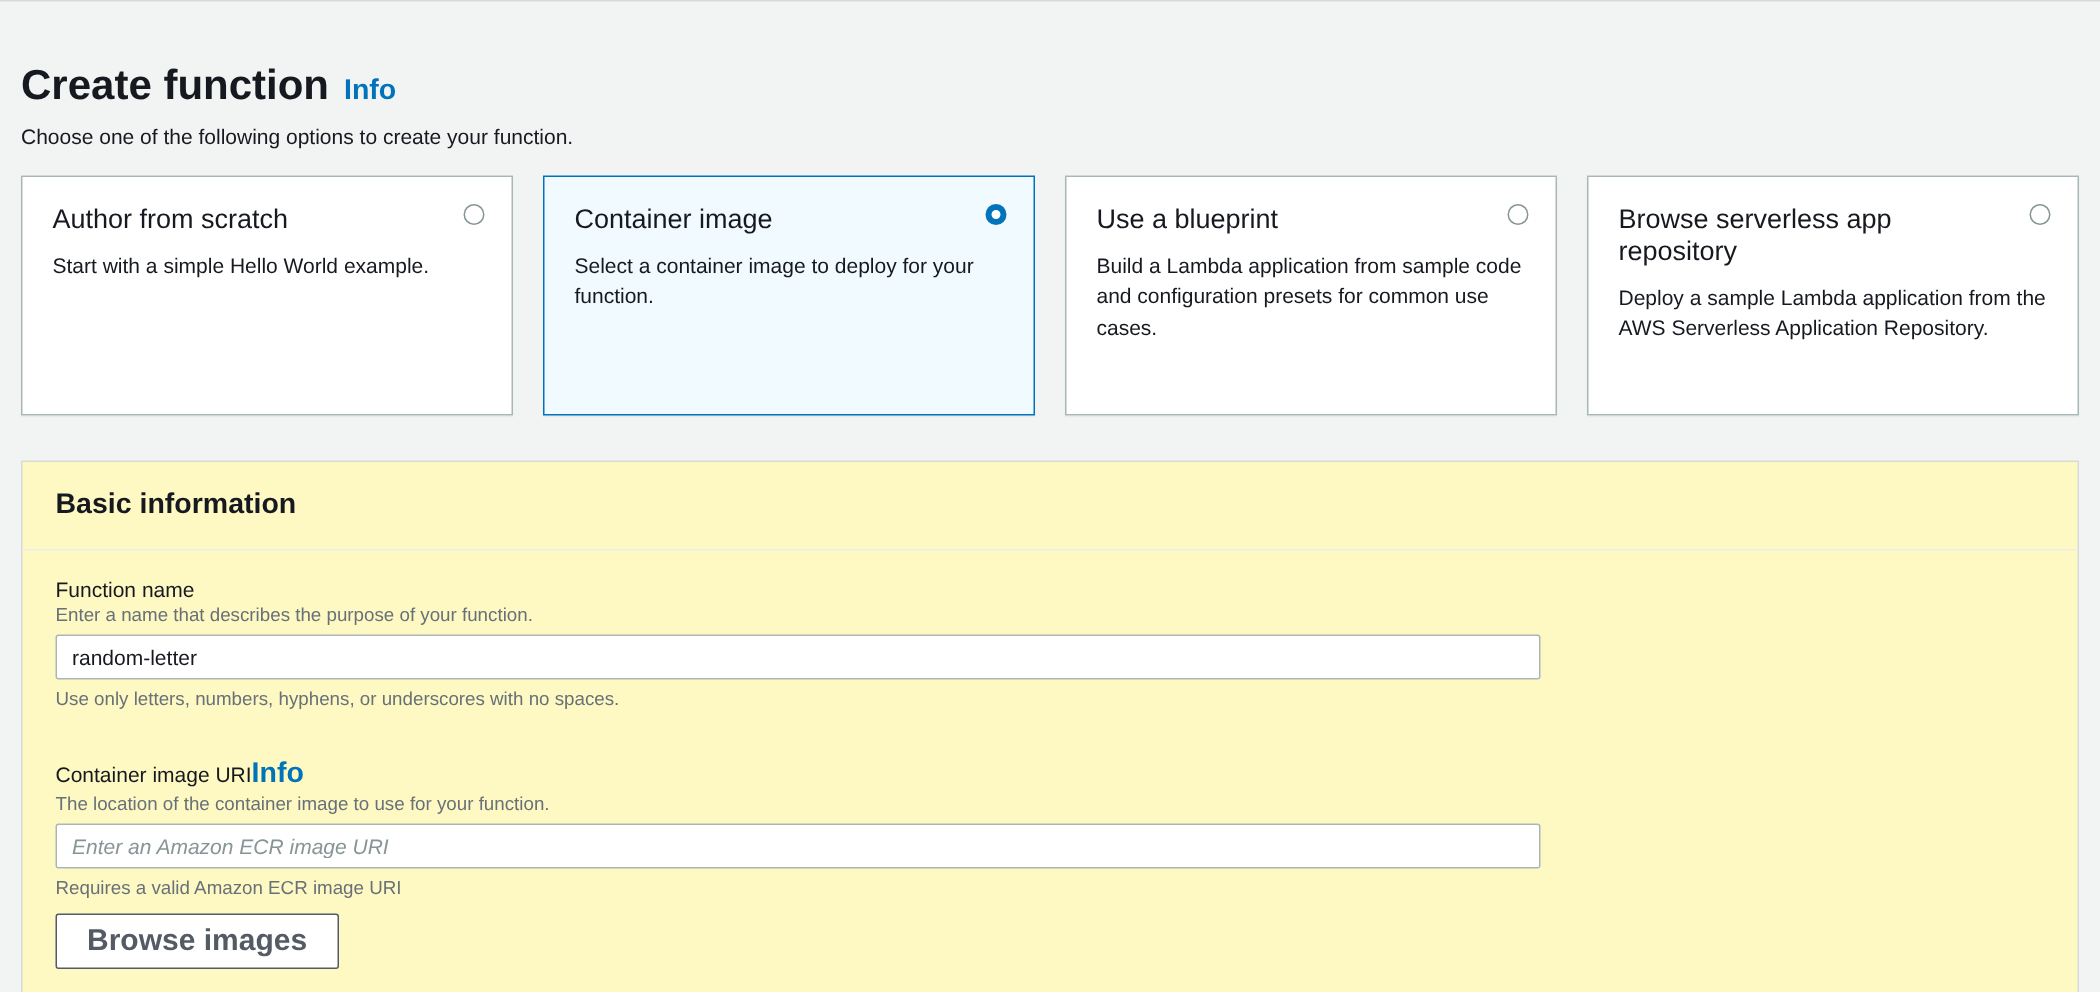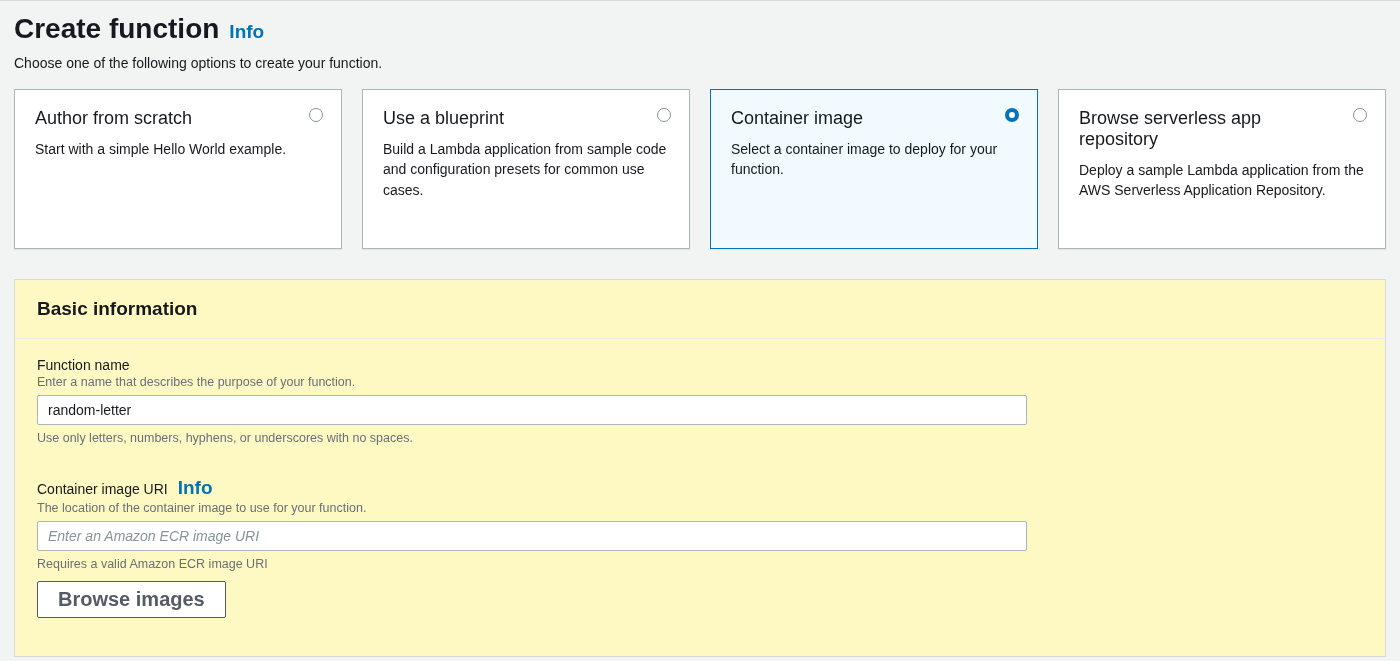--- a/index.html
+++ b/index.html
@@ -17,20 +17,21 @@
   .title-row {
     display: flex;
     align-items: baseline;
     gap: 10px;
     margin-bottom: 10px;
   }
   .title {
     font-size: 28px;
     font-weight: 700;
     color: #16191f;
+    margin-top: 28px;
   }
   .info-link {
     font-size: 19px;
     color: #0073bb;
     font-weight: 700;
     cursor: pointer;
   }
   .subtitle {
     font-size: 14px;
     color: #16191f;
@@ -97,21 +98,20 @@
   .panel-body {
     padding: 18px 22px;
   }
   .form-group {
     margin-bottom: 20px;
     max-width: 990px;
   }
   .field-row {
     display: flex;
     align-items: baseline;
-    gap: 10px;
     margin-top: 32px;
   }
   .field-label {
     font-size: 14px;
     font-weight: 400;
     color: #16191f;
   }
   .field-help {
     font-size: 12.5px;
     color: #687078;
@@ -161,30 +161,30 @@
   <p class="subtitle">Choose one of the following options to create your function.</p>
 
   <div class="options-row">
 
     <div class="option-card">
       <div class="radio"></div>
       <div class="option-title">Author from scratch</div>
       <div class="option-desc">Start with a simple Hello World example.</div>
     </div>
 
+    <div class="option-card selected">
+      <div class="radio"></div>
+      <div class="option-title">Container image</div>
+      <div class="option-desc">Select a container image to deploy for your function.</div>
+    </div>
+
     <div class="option-card">
       <div class="radio"></div>
       <div class="option-title">Use a blueprint</div>
       <div class="option-desc">Build a Lambda application from sample code and configuration presets for common use cases.</div>
-    </div>
-
-    <div class="option-card selected">
-      <div class="radio"></div>
-      <div class="option-title">Container image</div>
-      <div class="option-desc">Select a container image to deploy for your function.</div>
     </div>
 
     <div class="option-card">
       <div class="radio"></div>
       <div class="option-title">Browse serverless app repository</div>
       <div class="option-desc">Deploy a sample Lambda application from the AWS Serverless Application Repository.</div>
     </div>
 
   </div>
 

